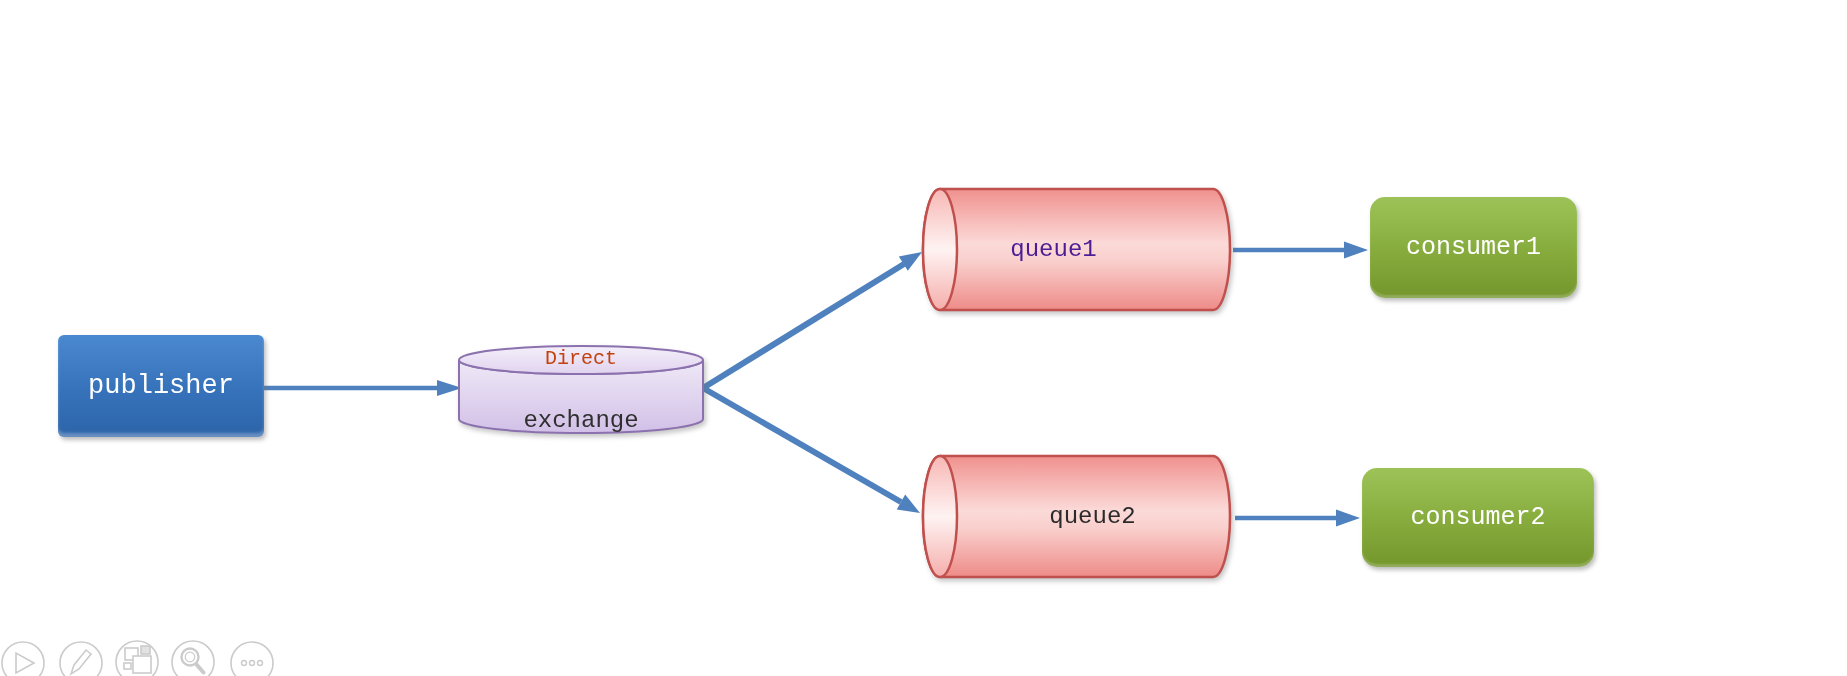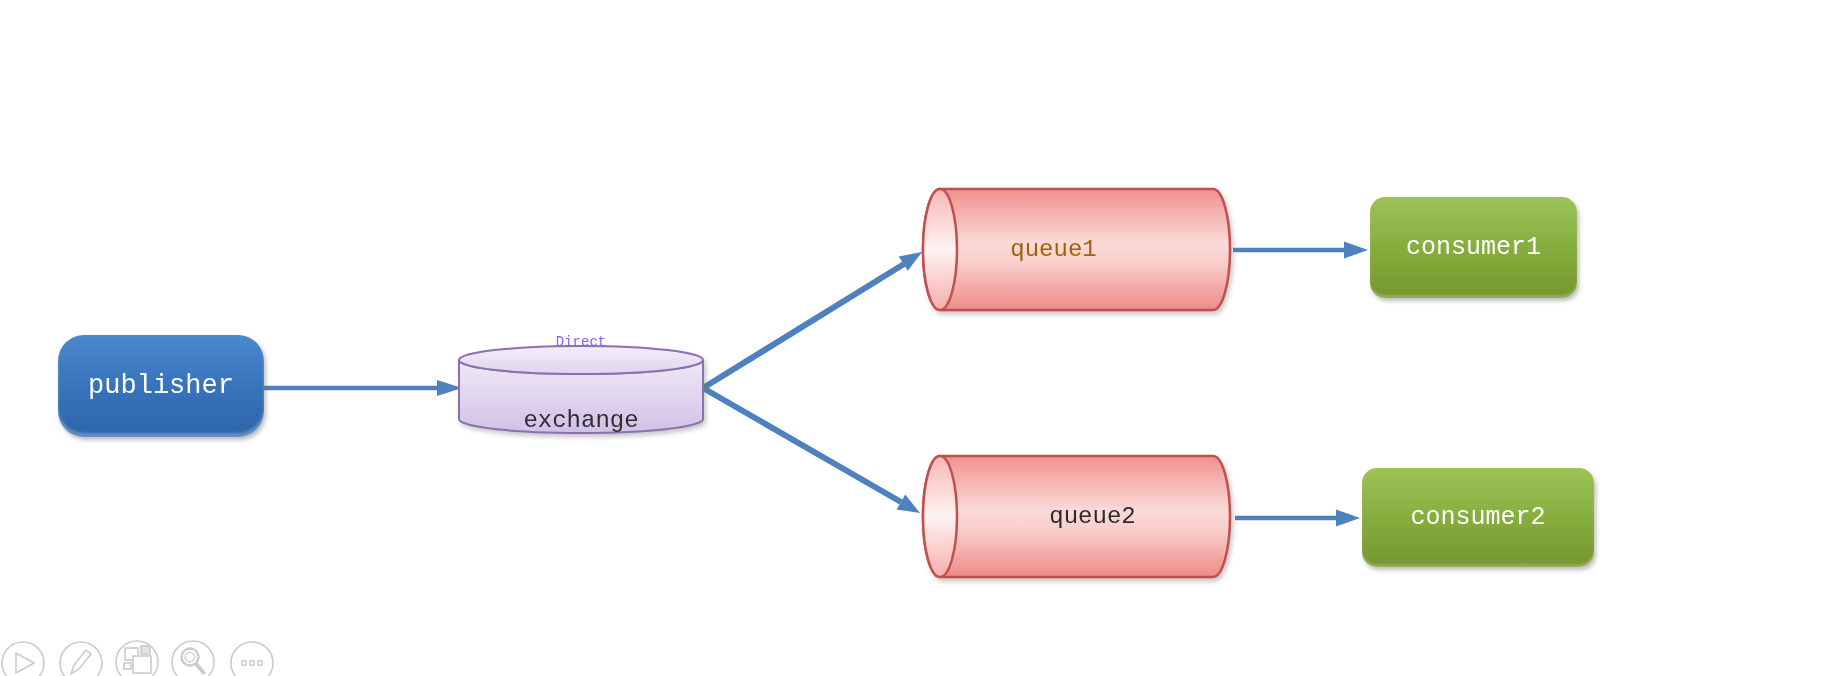--- a/index.html
+++ b/index.html
@@ -3,37 +3,37 @@
 <meta charset="utf-8">
 <style>
   html,body{margin:0;padding:0;background:#fff;}
   .canvas{
     position:relative;width:1847px;height:676px;background:#fff;overflow:hidden;
     font-family:"Liberation Mono","DejaVu Sans Mono",monospace;
   }
   .layer{position:absolute;left:0;top:0;}
   .node{position:absolute;display:flex;align-items:center;justify-content:center;}
   .box-blue{
-    left:58px;top:335px;width:206px;height:102px;border-radius:26px;
+    left:58px;top:335px;width:206px;height:102px;border-radius:6px;
     background:linear-gradient(180deg,#4a88cf 0%,#3672ba 55%,#2d64a9 100%);
     box-shadow:2px 3px 4px rgba(110,110,110,.45), inset 0 -4px 3px rgba(255,255,255,.28);
     color:#fff;font-size:27px;
   }
   .box-green{
     border-radius:15px;
     background:linear-gradient(180deg,#9dc257 0%,#84a93a 60%,#74962d 100%);
     box-shadow:2px 3px 4px rgba(110,110,110,.45), inset 0 -3px 2px rgba(255,255,255,.22);
     color:#fff;font-size:25px;
   }
   .c1{left:1370px;top:197px;width:207px;height:101px;}
   .c2{left:1362px;top:468px;width:232px;height:99px;}
   .lbl{position:absolute;text-align:center;white-space:nowrap;}
-  .lbl-queue1{left:923px;top:236px;width:261px;font-size:24px;color:#a16207;}
+  .lbl-queue1{left:923px;top:236px;width:261px;font-size:24px;color:#4c1d95;}
   .lbl-queue2{left:923px;top:503px;width:339px;font-size:24px;color:#2b2b2b;}
-  .lbl-direct{left:459px;top:334px;width:244px;font-size:14px;color:#8b5cf6;}
+  .lbl-direct{left:459px;top:347px;width:244px;font-size:20px;color:#c2410c;}
   .lbl-exchange{left:459px;top:382px;width:244px;font-size:24px;color:#2f2f2f;margin-top:25px;}
   .shadowed{filter:drop-shadow(2px 3px 2.5px rgba(110,110,110,.4));}
 </style>
 </head>
 <body>
 
 <div class="canvas">
 
   <svg class="layer" width="1847" height="676" viewBox="0 0 1847 676">
     <defs>

